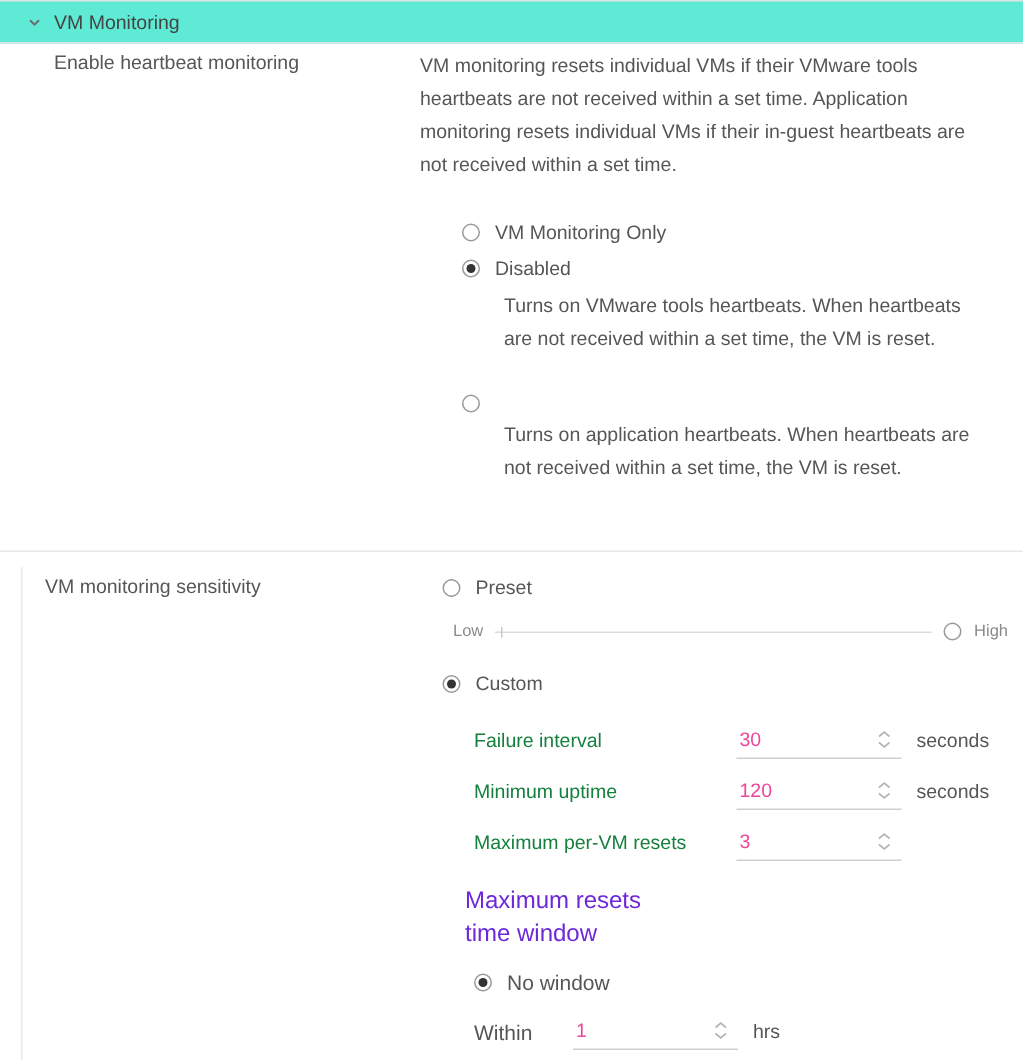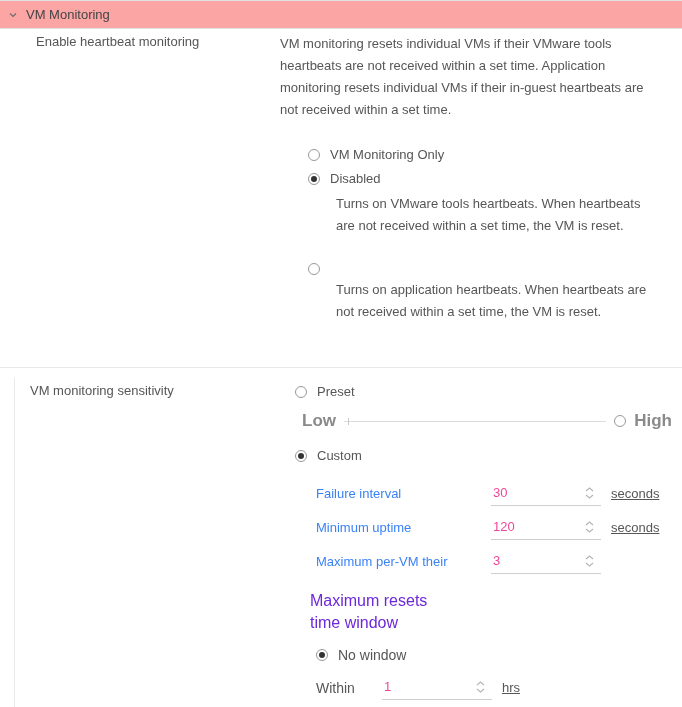--- a/index.html
+++ b/index.html
@@ -16,24 +16,24 @@
     height: 707px;
     overflow: hidden;
     background: #ffffff;
   }
 
   
   .section-header {
     display: flex;
     align-items: center;
     height: 29px;
-    background: #fca5a5;
+    background: #5eead4;
     border-top: 1px solid #dfe3e6;
     border-bottom: 1px solid #dfe3e6;
-    padding-left: 6px;
+    padding-left: 16px;
   }
   .chevron {
     width: 14px;
     height: 14px;
     display: inline-flex;
     align-items: center;
     justify-content: center;
     margin-right: 6px;
     color: #6b6b6b;
   }
@@ -128,23 +128,22 @@
   }
 
   
   .slider-row {
     display: flex;
     align-items: center;
     margin: 8px 0 14px 22px;
     max-width: 380px;
   }
   .slider-end-label {
-    font-size: 17px;
+    font-size: 11px;
     color: #8a8a8a;
-    font-weight: bold;
   }
   .slider-track {
     flex: 1 1 auto;
     height: 1px;
     background: #dcdcdc;
     margin: 0 8px;
     position: relative;
   }
   .slider-tick {
     position: absolute;
@@ -163,21 +162,21 @@
   
   .field-row {
     display: flex;
     align-items: center;
     margin: 0 0 10px 36px;
   }
   .field-label {
     width: 175px;
     flex: 0 0 175px;
     font-size: 13px;
-    color: #3b82f6;
+    color: #15803d;
   }
   .spinner {
     position: relative;
     width: 110px;
     flex: 0 0 110px;
     border-bottom: 1px solid #cfcfcf;
     display: flex;
     align-items: center;
     height: 24px;
   }
@@ -200,21 +199,20 @@
     justify-content: center;
     width: 13px;
     height: 16px;
     cursor: pointer;
   }
   .stepper svg { display: block; }
   .unit {
     font-size: 13px;
     color: #565656;
     margin-left: 10px;
-    text-decoration: underline;
   }
 
   .block-label {
     margin: 16px 0 10px 30px;
     font-size: 16px;
     color: #6d28d9;
     line-height: 22px;
     max-width: 150px;
   }
   .opt-line {
@@ -330,21 +328,21 @@
             <svg width="11" height="14" viewBox="0 0 11 14" aria-hidden="true">
               <path d="M2 5 L5.5 2 L9 5" fill="none" stroke="#b4b4b4" stroke-width="1.1"></path>
               <path d="M2 9 L5.5 12 L9 9" fill="none" stroke="#b4b4b4" stroke-width="1.1"></path>
             </svg>
           </span>
         </span>
         <span class="unit">seconds</span>
       </div>
 
       <div class="field-row">
-        <span class="field-label">Maximum per-VM their</span>
+        <span class="field-label">Maximum per-VM resets</span>
         <span class="spinner">
           <input type="text" value="3" style="">
           <span class="stepper">
             <svg width="11" height="14" viewBox="0 0 11 14" aria-hidden="true">
               <path d="M2 5 L5.5 2 L9 5" fill="none" stroke="#b4b4b4" stroke-width="1.1"></path>
               <path d="M2 9 L5.5 12 L9 9" fill="none" stroke="#b4b4b4" stroke-width="1.1"></path>
             </svg>
           </span>
         </span>
         <span class="unit"></span>

